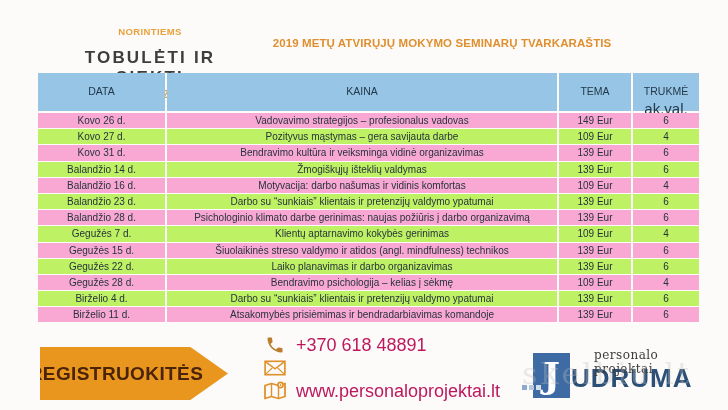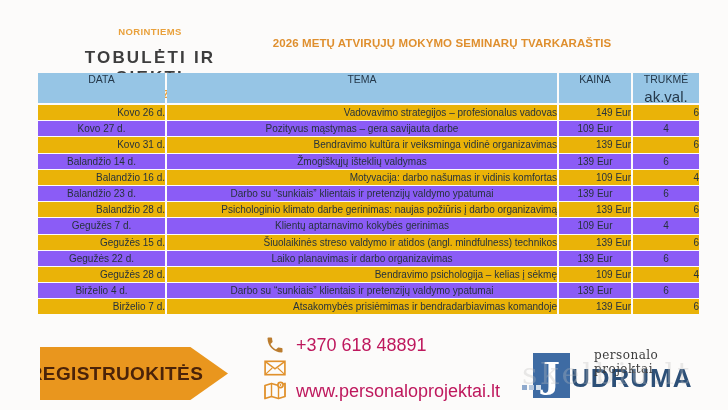--- a/index.html
+++ b/index.html
@@ -14,31 +14,31 @@
   .tagline .l3{font-size:10px;font-weight:bold;color:#e9a13c;letter-spacing:.3px;margin-top:1px;}
   
   .main-title{
     position:absolute;left:272px;top:37px;width:340px;text-align:center;
     font-size:11.5px;font-weight:bold;color:#df8f2e;letter-spacing:.1px;
   }
   
   .sem-table{position:absolute;left:38px;top:73px;width:657px;}
   .grid{display:grid;grid-template-columns:127px 390px 72px 66px;column-gap:2px;}
   .h-cell{
-    background:#96c5e5;color:#24384a;height:30px;box-sizing:border-box;
-    text-align:center;font-size:10.5px;padding-top:0;font-weight:normal;
+    background:#96c5e5;color:#24384a;height:38px;box-sizing:border-box;
+    text-align:center;font-size:10.5px;padding-top:12px;font-weight:normal;
   }
   .h-sub{font-size:15px;margin-top:3px;}
   .tbody{display:grid;grid-template-columns:127px 390px 72px 66px;column-gap:2px;row-gap:1px;margin-top:2px;}
   .cell{
     height:15.2px;line-height:15.2px;font-size:10px;color:#26323c;
     text-align:center;white-space:nowrap;overflow:hidden;box-sizing:border-box;
   }
-  .band-a{background:#eab308;text-align:right;}
-  .band-b{background:#8b5cf6;}
+  .band-a{background:#f9a8d4;}
+  .band-b{background:#bef264;}
   
   .cta{
     position:absolute;left:40px;top:347px;width:188px;height:53px;
     background:#e9961e;
     clip-path:polygon(0 0,80% 0,100% 50%,80% 100%,0 100%);
     display:flex;align-items:center;justify-content:center;
     padding-right:36px;box-sizing:border-box;
     font-size:19px;font-weight:bold;color:#4b2309;letter-spacing:.4px;cursor:pointer;
   }
   
@@ -74,27 +74,27 @@
 </style>
 </head>
 <body>
 
 <div class="tagline">
   <div class="l1">NORINTIEMS</div>
   <div class="l2">TOBULĖTI IR SIEKTI</div>
   <div class="l3">GERIAUSIŲ REZULTATŲ!</div>
 </div>
 
-<div class="main-title">2026 METŲ ATVIRŲJŲ MOKYMO SEMINARŲ TVARKARAŠTIS</div>
+<div class="main-title">2019 METŲ ATVIRŲJŲ MOKYMO SEMINARŲ TVARKARAŠTIS</div>
 
 <div class="sem-table">
   <div class="grid">
     <div class="h-cell">DATA</div>
+    <div class="h-cell">KAINA</div>
     <div class="h-cell">TEMA</div>
-    <div class="h-cell">KAINA</div>
     <div class="h-cell">
       <div>TRUKMĖ</div>
       <div class="h-sub">ak.val.</div>
     </div>
   </div>
   <div class="tbody">
   <div class="cell band-a">Kovo 26 d.</div>
   <div class="cell band-a">Vadovavimo strategijos – profesionalus vadovas</div>
   <div class="cell band-a">149 Eur</div>
   <div class="cell band-a">6</div>
@@ -147,21 +147,21 @@
   <div class="cell band-a">Gegužės 28 d.</div>
   <div class="cell band-a">Bendravimo psichologija – kelias į sėkmę</div>
   <div class="cell band-a">109 Eur</div>
   <div class="cell band-a">4</div>
 
   <div class="cell band-b">Birželio 4 d.</div>
   <div class="cell band-b">Darbo su “sunkiais” klientais ir pretenzijų valdymo ypatumai</div>
   <div class="cell band-b">139 Eur</div>
   <div class="cell band-b">6</div>
 
-  <div class="cell band-a">Birželio 7 d.</div>
+  <div class="cell band-a">Birželio 11 d.</div>
   <div class="cell band-a">Atsakomybės prisiėmimas ir bendradarbiavimas komandoje</div>
   <div class="cell band-a">139 Eur</div>
   <div class="cell band-a">6</div>
 </div>
 </div>
 
 <div class="cta">
   <span>REGISTRUOKITĖS</span>
 </div>
 

